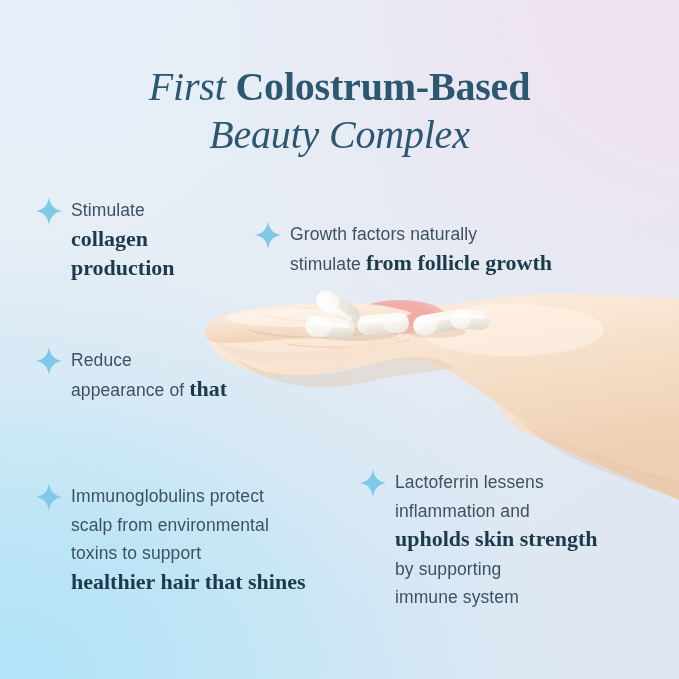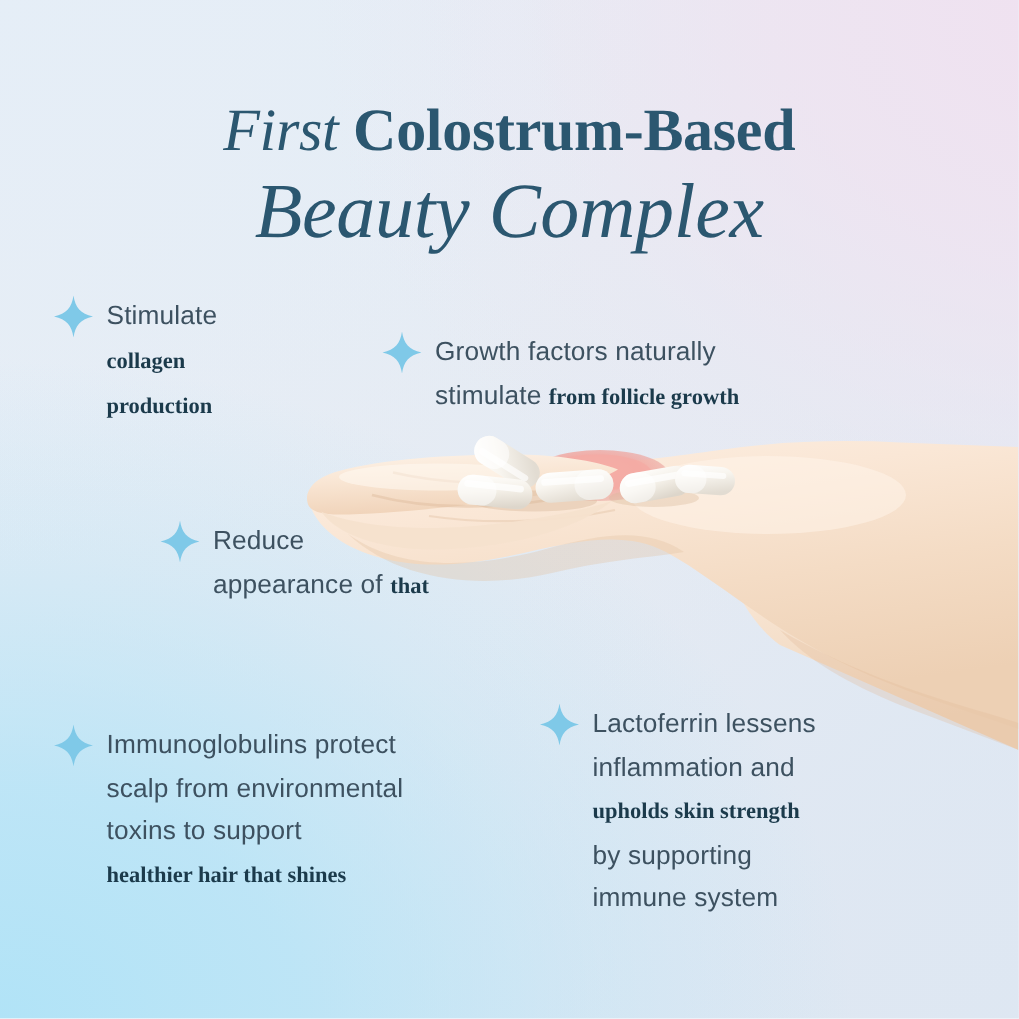--- a/index.html
+++ b/index.html
@@ -43,21 +43,21 @@
     top: 42px;
     width: 679px;
     text-align: center;
     font-family: "Liberation Serif", "DejaVu Serif", serif;
     color: #2b5770;
     line-height: 1.18;
     letter-spacing: -0.2px;
   }
   .headline .line { display: block; white-space: nowrap; }
   .hl-line1 { font-size: 40px; }
-  .hl-line2 { font-size: 52px; }
+  .hl-line2 { font-size: 40px; }
   .hl-italic { font-style: italic; font-weight: 400; }
   .hl-bold   { font-style: normal; font-weight: 700; }
 
   
   .benefit {
     position: absolute;
     display: flex;
     align-items: flex-start;
     gap: 9px;
   }
@@ -72,27 +72,27 @@
     font-size: 17.5px;
     line-height: 28.5px;
     color: #3d5160;
     font-weight: 400;
     letter-spacing: 0.1px;
   }
   .benefit-text b {
     font-family: "Liberation Serif", "DejaVu Serif", serif;
     font-weight: 700;
     color: #1b3a4b;
-    font-size: 15px;
+    font-size: 22px;
     letter-spacing: 0;
   }
 
   #b-collagen   { left: 36px;  top: 196px; width: 210px; }
   #b-growth     { left: 255px; top: 196px; width: 330px; margin-top: 24px; }
-  #b-wrinkles   { left: 36px;  top: 346px; width: 250px; justify-content: flex-end; }
+  #b-wrinkles   { left: 36px;  top: 346px; width: 250px; }
   #b-immuno     { left: 36px;  top: 482px; width: 310px; }
   #b-lacto      { left: 360px; top: 468px; width: 280px; }
 </style>
 </head>
 <body>
 
 <div id="poster">
 
   <svg id="hand-art" viewBox="0 0 679 679" width="679" height="679" xmlns="http://www.w3.org/2000/svg">
     <defs>

